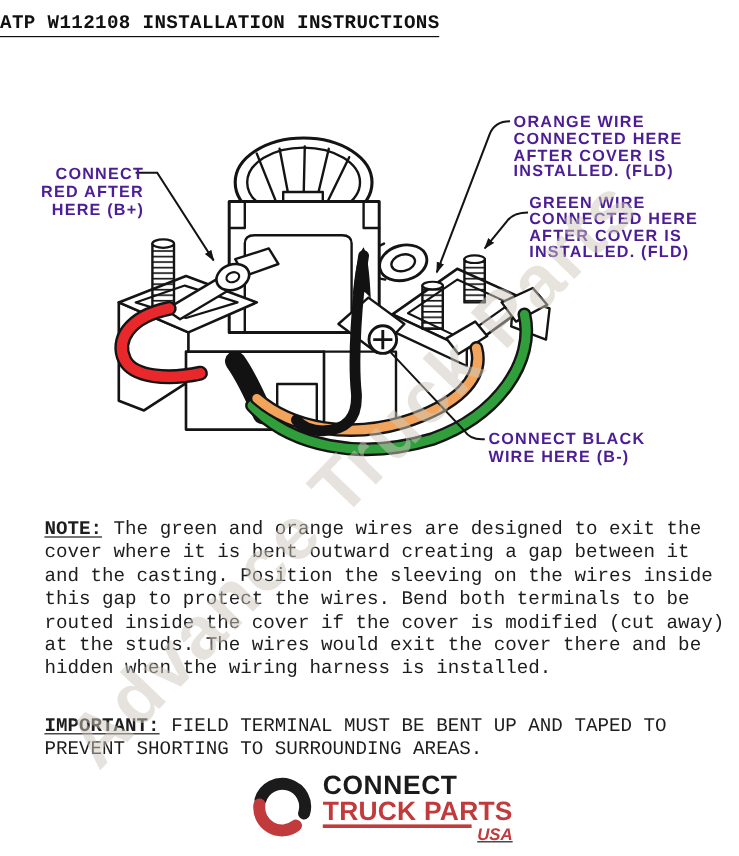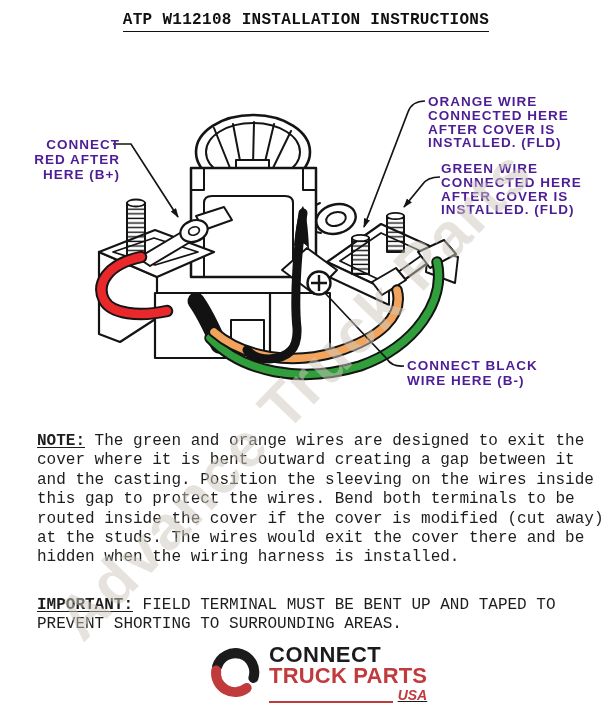--- a/index.html
+++ b/index.html
@@ -1,21 +1,21 @@
 <!DOCTYPE html>
 <html><head>
 <meta charset="utf-8">
 <style>
   html,body{margin:0;padding:0;background:#fff;}
   .page{
     position:relative;width:616px;height:713px;background:#fff;overflow:hidden;
     font-family:"Liberation Sans",sans-serif;color:#1c1c1c;
   }
   
-  .title-wrap{position:absolute;left:0;top:10px;width:612px;text-align:center;z-index:2;}
+  .title-wrap{position:absolute;left:0;top:10px;width:612px;z-index:2;}
   .title{
     display:inline-block;font-family:"Liberation Mono",monospace;font-weight:bold;
     font-size:16px;letter-spacing:.3px;color:#111;
     border-bottom:1.6px solid #111;padding-bottom:2px;white-space:pre;
   }
   
   .diagram{position:absolute;left:0;top:85px;width:616px;height:330px;z-index:1;}
   .callout{
     position:absolute;z-index:2;white-space:pre;font-weight:700;font-size:13.5px;
     line-height:13.8px;letter-spacing:1px;color:#4c1d95;
@@ -39,21 +39,21 @@
   }
   .para .label{font-weight:bold;text-decoration:underline;text-underline-offset:2px;}
   .note-para{top:432px;font-family:Liberation Mono, monospace;}
   .important-para{top:596px;}
   
   .logo{position:absolute;left:206px;top:644px;z-index:4;display:flex;align-items:flex-start;}
   .logo-swirl{width:58px;height:58px;flex:0 0 auto;}
   .logo-text{margin-left:5px;display:flex;flex-direction:column;}
   .logo-name{font-size:22px;font-weight:800;letter-spacing:.5px;line-height:21px;color:#1b1b1b;}
   .logo-sub{font-size:22px;font-weight:800;letter-spacing:.2px;line-height:21px;color:#c13a3c;text-align:right;}
-  .logo-rule-row{display:flex;align-items:flex-end;margin-top:1px;text-decoration:underline;}
+  .logo-rule-row{display:flex;align-items:flex-start;margin-top:1px;text-decoration:underline;}
   .logo-rule{flex:1;height:2.5px;background:#c13a3c;}
   .logo-usa{font-size:14px;font-style:italic;font-weight:800;color:#c13a3c;padding-left:5px;}
 </style>
 </head>
 <body>
 
 <div class="page">
 
   <div class="title-wrap">
     <span class="title">ATP W112108 INSTALLATION INSTRUCTIONS</span>

